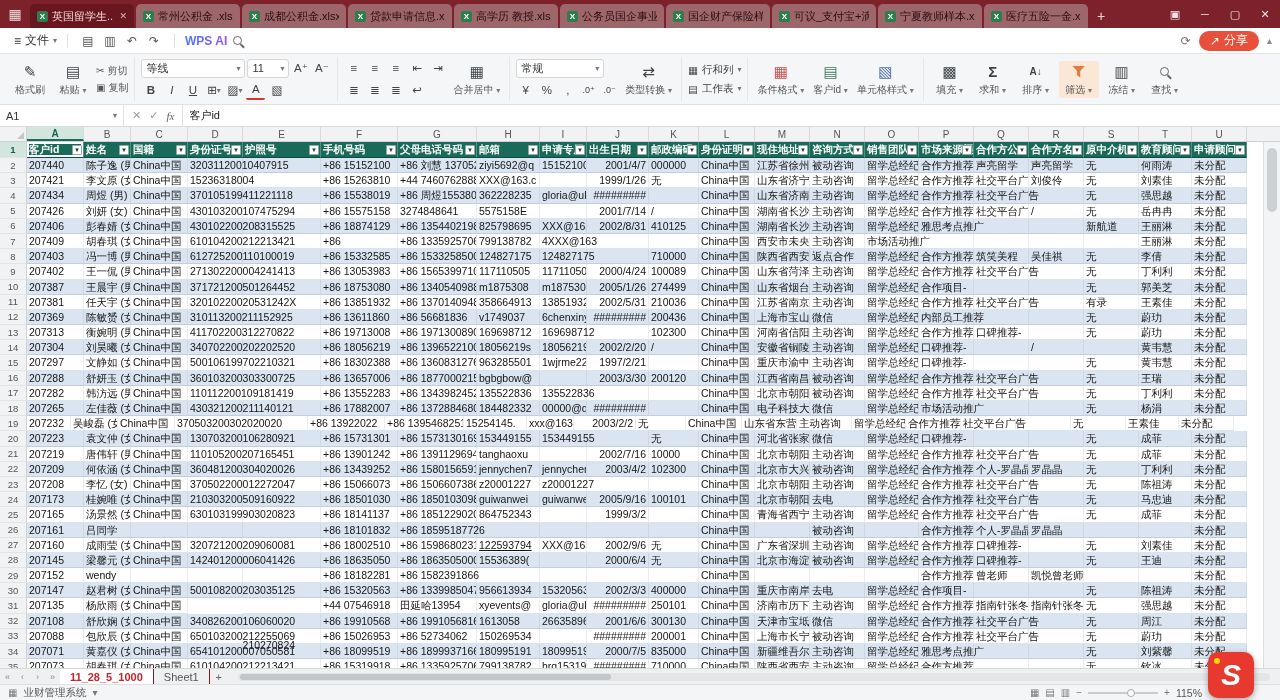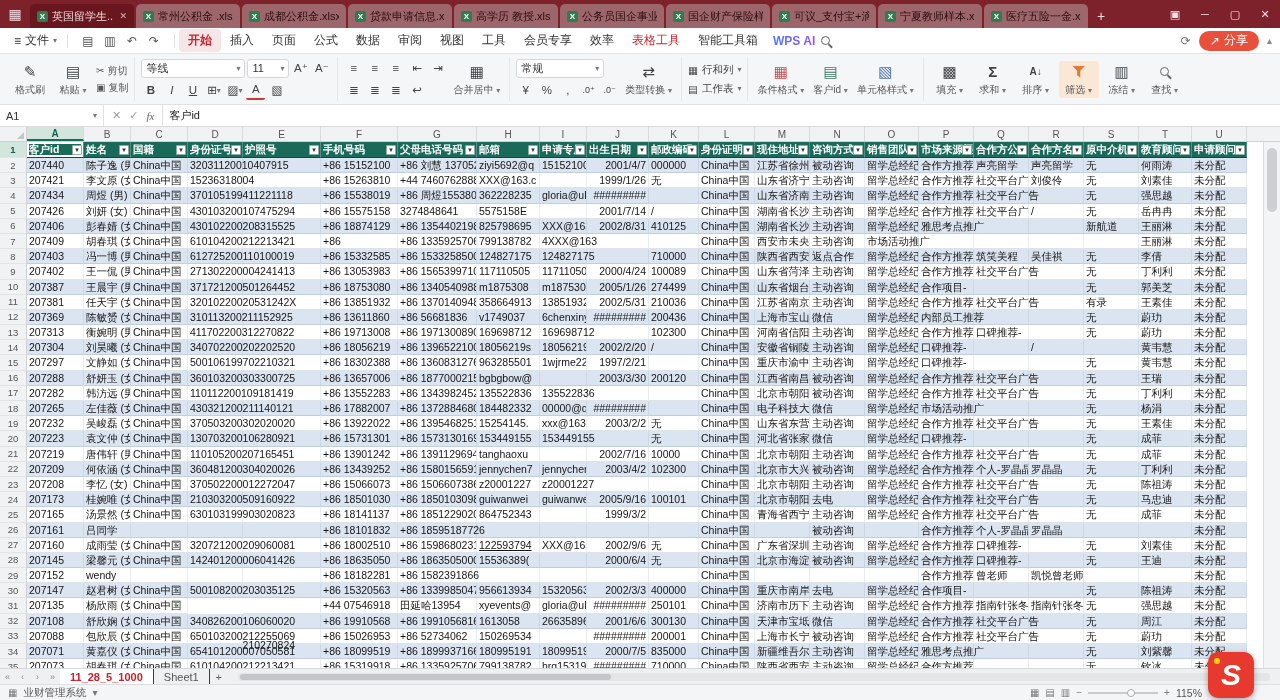--- a/index.html
+++ b/index.html
@@ -52,21 +52,21 @@
   .mi.b{font-weight:bold}.mi.i{font-style:italic}.mi.u{text-decoration:underline}
   .mini{display:flex;align-items:center;gap:3px;font-size:10px;color:#555}
   .wide{height:16px;font-size:10.5px;color:#444;display:flex;align-items:center;gap:4px;white-space:nowrap}
   .fun{width:13px;height:12px;background:#6b7278;clip-path:polygon(0 0,100% 0,62% 45%,62% 100%,38% 82%,38% 45%)}
   .fun.on{background:#e07b39}
   .sigma{font-size:15px;font-weight:bold;color:#3e4346}
   .sorticon{font-size:10px;font-weight:bold;color:#3e4346}
 
   
   .fbar{position:absolute;left:0;top:105px;right:0;height:22px;background:#fff;border-bottom:1px solid #d9dbdd;display:flex;align-items:center}
-  .namebox{width:104px;height:100%;padding:0 6px;font-size:11px;color:#333;display:flex;align-items:center;justify-content:space-between;border-right:1px solid #e2e2e2}
+  .namebox{width:124px;height:100%;padding:0 6px;font-size:11px;color:#333;display:flex;align-items:center;justify-content:space-between;border-right:1px solid #e2e2e2}
   .ficons{height:100%;display:flex;align-items:center;gap:8px;padding:0 8px;color:#999;font-size:11px;border-right:1px solid #e2e2e2}
   .fx{font-style:italic;font-family:"Liberation Serif","DejaVu Serif",serif;color:#666}
   .fval{flex:1;font-size:11px;color:#222;padding:0 6px}
 
   
   .sheetarea{position:absolute;left:0;top:127px;right:0;bottom:32px;overflow:hidden;background:#fff}
   .colstrip{height:15px;display:flex;background:#f1f2f3;border-bottom:1px solid #cfd1d4}
   .corner{width:27px;height:100%;border-right:1px solid #cfd1d4;position:relative}
   .corner::after{content:'';position:absolute;right:2px;bottom:2px;border-left:7px solid transparent;border-bottom:7px solid #c2c6ca}
   .cl{height:100%;border-right:1px solid #d8dadc;font-size:10px;color:#555;display:flex;align-items:center;justify-content:center;flex:0 0 auto}
@@ -169,34 +169,20 @@
       <span class="dd">▾</span>
     </div>
   <div class="mdiv"></div>
   <div class="qicons">
     <span class="qico">▤</span>
     <span class="qico">▥</span>
     <span class="qico">↶</span>
     <span class="qico">↷</span>
   </div>
   <div class="mdiv"></div>
-  <div class="mitems" id="mitems">
-      <div class="mitem active">开始</div>
-      <div class="mitem">插入</div>
-      <div class="mitem">页面</div>
-      <div class="mitem">公式</div>
-      <div class="mitem">数据</div>
-      <div class="mitem">审阅</div>
-      <div class="mitem">视图</div>
-      <div class="mitem">工具</div>
-      <div class="mitem">会员专享</div>
-      <div class="mitem">效率</div>
-      <div class="mitem hl">表格工具</div>
-      <div class="mitem">智能工具箱</div>
-    </div>
   <div class="wpsai">WPS AI</div>
   <span class="mag"></span>
   <div class="mright">
     <span class="cico">⟳</span>
     <div class="sharebtn">
         <span>↗</span>
         <span>分享</span>
       </div>
     <span class="collapse">▴</span>
   </div>
@@ -822,21 +808,21 @@
         <div class="c" style="width: 54px;">留学总经纪</div>
         <div class="c ovf" style="width: 55px;">市场活动推广</div>
         <div class="c" style="width: 55px;"></div>
         <div class="c" style="width: 55px;"></div>
         <div class="c" style="width: 55px;">无</div>
         <div class="c" style="width: 53px;">杨涓</div>
         <div class="c" style="width: 55px;">未分配</div>
       </div>
       <div class="r">
         <div class="num">19</div>
-        <div class="c" style="width: 57px;">207232</div>
+        <div class="c" style="width: 44px;">207232</div>
         <div class="c" style="width: 47px;">吴峻磊 (女)</div>
         <div class="c" style="width: 57px;">China中国</div>
         <div class="c ovf" style="width: 55px;">370503200302020020</div>
         <div class="c" style="width: 78px;"></div>
         <div class="c" style="width: 77px;">+86 13922022</div>
         <div class="c" style="width: 79px;">+86 1395468251</div>
         <div class="c" style="width: 63px;">15254145.</div>
         <div class="c" style="width: 47px;">xxx@163.c</div>
         <div class="c ra" style="width: 62px;">2003/2/2</div>
         <div class="c" style="width: 50px;">无</div>

